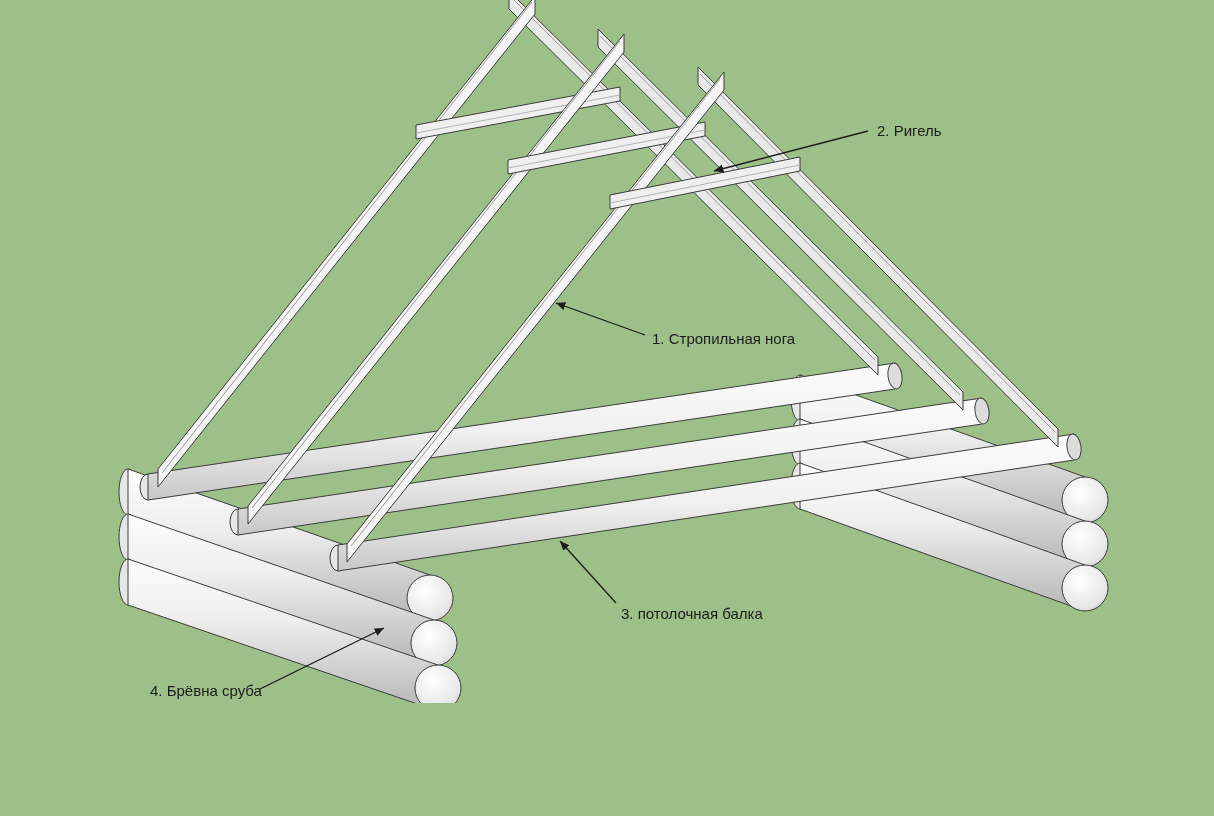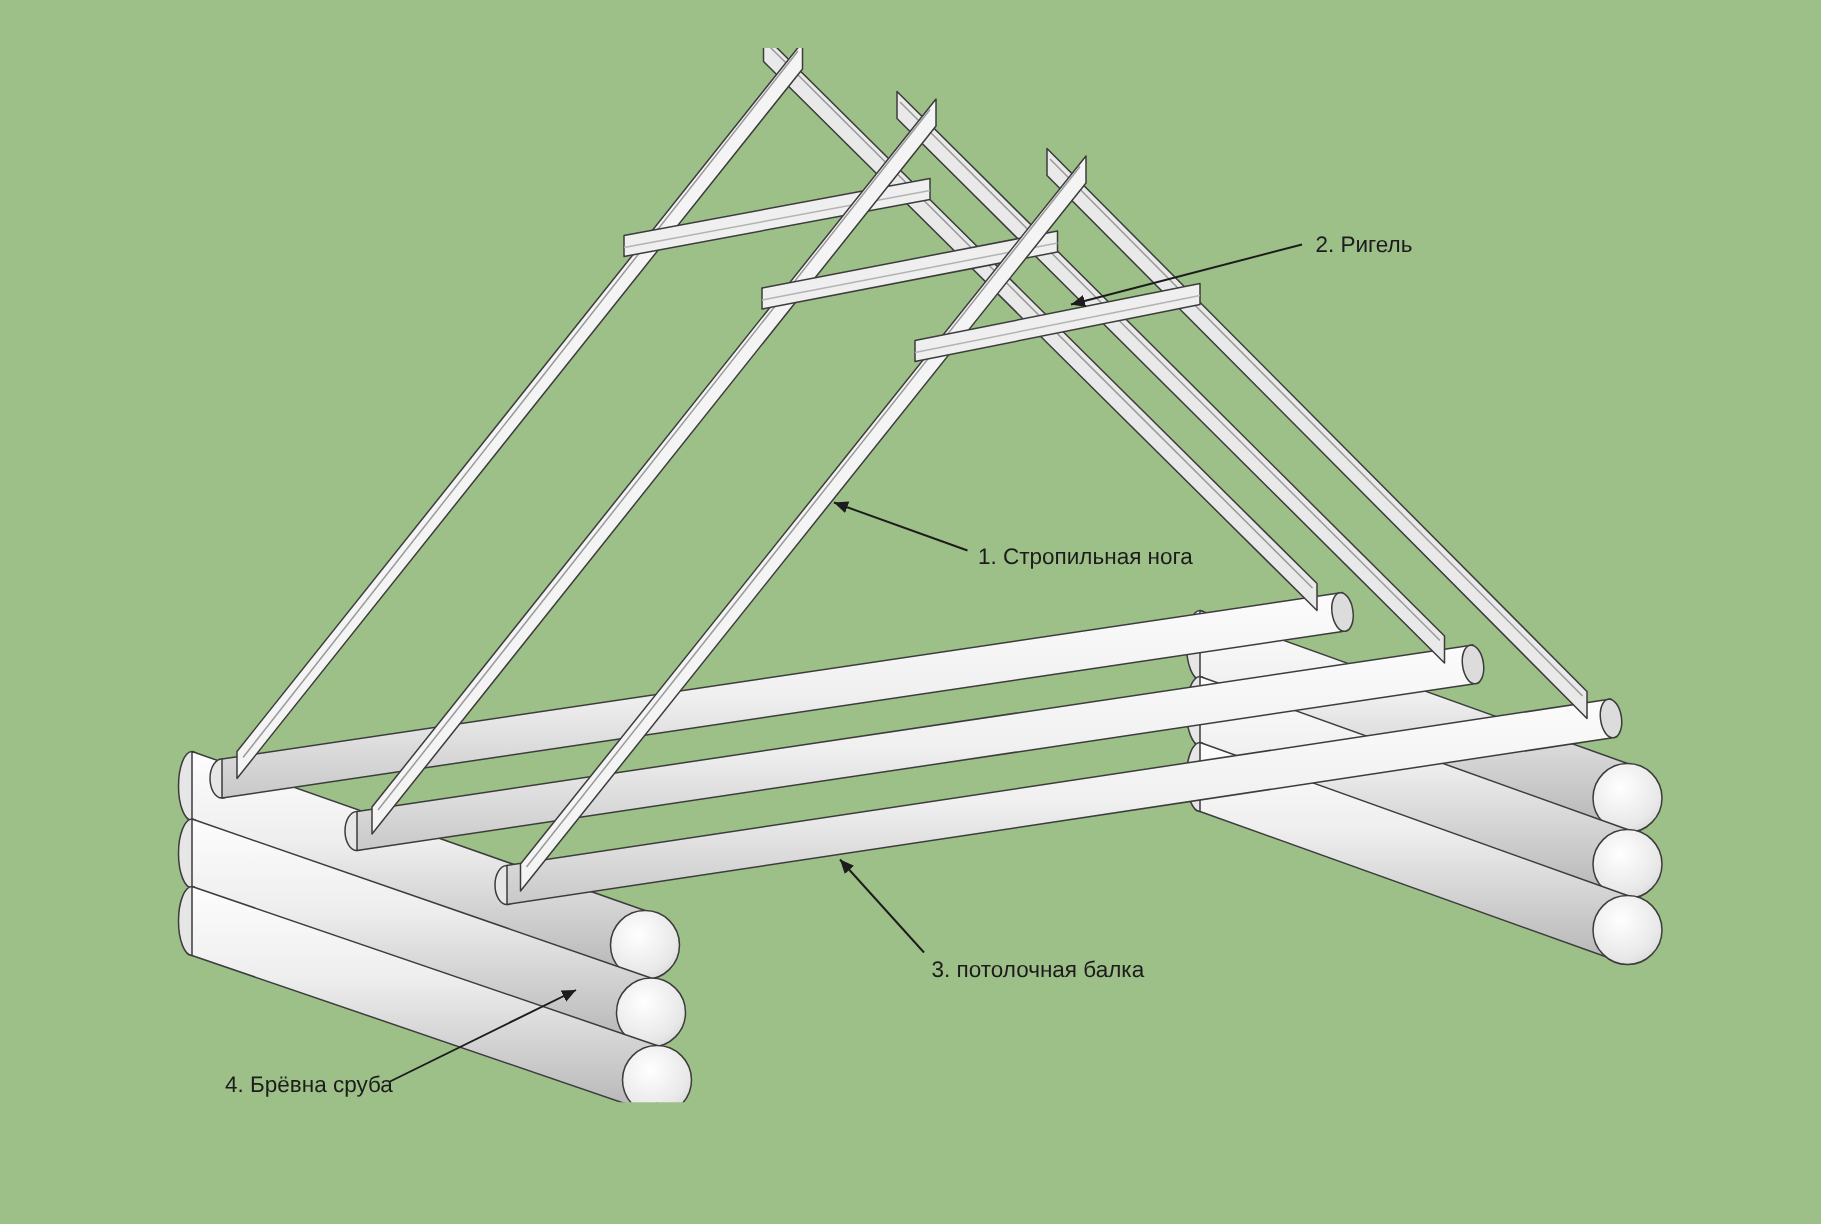--- a/index.html
+++ b/index.html
@@ -1,20 +1,19 @@
 <!DOCTYPE html>
 <html style="--bg-color: #9dbf88; --outline-color: #3c3c3c; --leader-color: #1c1c1c; --label-color: #1c1c1c;"><head>
 <meta charset="utf-8">
 <style>
   html,body{margin:0;padding:0;background:#9dbf88;}
   .stage{
     width:1214px;height:703px;position:relative;overflow:hidden;
     background:var(--bg-color,#9dbf88);
     font-family:"Liberation Sans",sans-serif;
-    margin-top:32px;
   }
   svg{display:block;}
   .outline{stroke:var(--outline-color,#3c3c3c);stroke-width:1;stroke-linejoin:round;}
   .rafter-left{fill:#f4f4f4;}
   .rafter-right{fill:#e9e9e9;}
   .tie{fill:#efefef;}
   .log{fill:url(#logGrad);}
   .beam{fill:url(#beamGrad);}
   .log-end{fill:url(#endGrad);}
   .cap{fill:#dcdcdc;}

